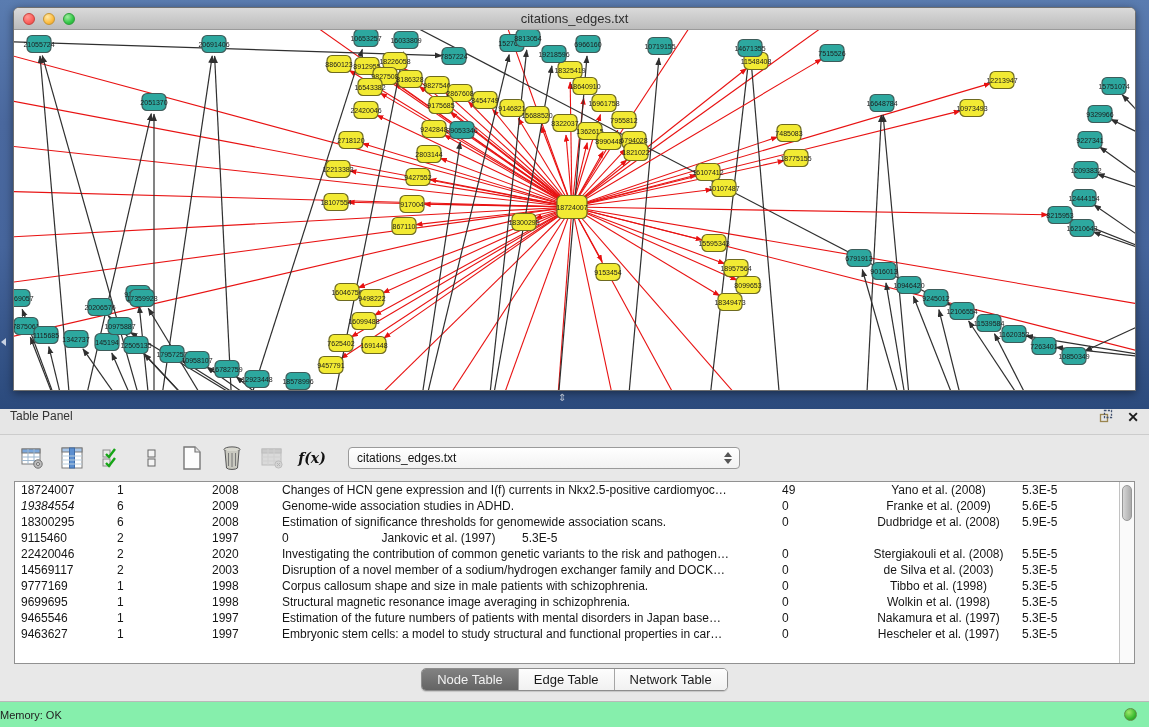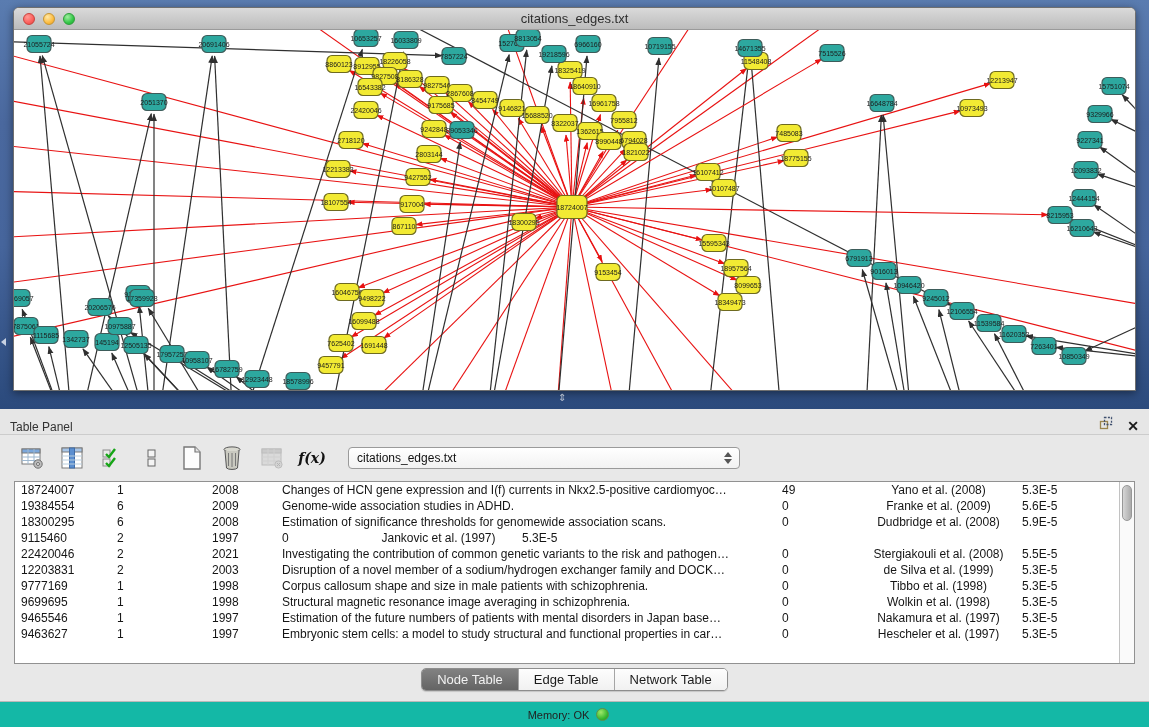--- a/index.html
+++ b/index.html
@@ -22,21 +22,21 @@
   .light.yellow { background:radial-gradient(circle at 35% 30%, #ffe9a8,#fdbc40 60%,#df9b27); border:1px solid #c69633; }
   .light.green { background:radial-gradient(circle at 35% 30%, #a1eea0,#34c748 60%,#22a32f); border:1px solid #2d9e39; }
   .net-canvas { position:absolute; left:0; top:22px; right:0; bottom:0; background:#fff; overflow:hidden; }
   .net-canvas svg { display:block; }
   .divider-handle { position:absolute; left:558px; top:393px; color:rgba(255,255,255,.65); font-size:10px; line-height:10px; }
   .left-collapse { position:absolute; left:1px; top:338px; width:0; height:0;
     border-top:4px solid transparent; border-bottom:4px solid transparent; border-right:5px solid #c8d2e2; }
 
   
   .panel-header { height:26px; flex:0 0 26px; background:#e6e6e6; border-bottom:1px solid #cccccc;
-    display:flex; align-items:flex-end; padding:0 10px; }
+    display:flex; align-items:flex-start; padding:0 10px; }
   .panel-title { font-size:12px; color:#333; }
   .panel-header .spacer { flex:1; }
   .float-btn { margin-right:14px; cursor:default; }
   .close-btn { font-size:14px; font-weight:bold; color:#1a1a1a; cursor:default; }
 
   .toolbar { height:46px; flex:0 0 46px; display:flex; align-items:center; padding:0 0 0 18px; gap:12px; }
   .tb-icon { width:28px; height:28px; display:flex; align-items:center; justify-content:center; }
   .fx { font-family:"DejaVu Serif", serif; font-style:italic; font-weight:bold; font-size:14px; color:#111; }
   .combo { width:392px; height:22px; margin-left:10px; background:linear-gradient(#ffffff,#f2f2f2);
     border:1px solid #9a9a9a; border-radius:4px; display:flex; align-items:center; }
@@ -61,22 +61,22 @@
     background:linear-gradient(90deg,#d6d6d6,#ababab); border:1px solid #979797; }
 
   .tabsrow { height:30px; flex:0 0 30px; display:flex; align-items:center; justify-content:center; }
   .seg { display:flex; border:1px solid #8e8e8e; border-radius:5px; overflow:hidden; background:#fcfcfc;
     box-shadow:0 1px 1px rgba(0,0,0,.15); }
   .seg-btn { font-size:13px; color:#1a1a1a; padding:3px 15px; background:linear-gradient(#fdfdfd,#f1f1f1);
     border-right:1px solid #a5a5a5; cursor:default; }
   .seg-btn:last-child { border-right:none; }
   .seg-btn.sel { background:linear-gradient(#828282,#646464); color:#f2f2f2; }
 
-  .statusbar { margin-top:auto; height:26px; flex:0 0 26px; background:#14b8a6; border-top:1px solid #b9b9b9;
-    display:flex; align-items:center; justify-content:center; gap:7px; padding-right:12px; }
+  .statusbar { margin-top:auto; height:26px; flex:0 0 26px; background:#86efac; border-top:1px solid #b9b9b9;
+    display:flex; align-items:center; justify-content:space-between; gap:7px; padding-right:12px; }
   .mem-label { font-size:11px; color:#222; }
   .mem-dot { width:13px; height:13px; border-radius:50%;
     background:radial-gradient(circle at 35% 30%, #9fe86a,#33b62c 65%,#279422); border:1px solid #5f8f46; }
 </style>
 </head>
 <body>
 
 <div class="desktop">
   <div class="mac-window">
     <div class="titlebar">
@@ -503,21 +503,21 @@
       <div class="tr">
         <div class="td" style="width: 96px;">18724007</div>
         <div class="td" style="width: 95px;">1</div>
         <div class="td" style="width: 70px;">2008</div>
         <div class="td" style="width: 500px;">Changes of HCN gene expression and I(f) currents in Nkx2.5-positive cardiomyoc…</div>
         <div class="td" style="width: 85px;">49</div>
         <div class="td center" style="width: 155px;">Yano et al. (2008)</div>
         <div class="td" style="width: 100px;">5.3E-5</div>
       </div>
       <div class="tr">
-        <div class="td" style="width: 96px;">19384554</div>
+        <div class="td" style="width: 96px; font-style: italic;">19384554</div>
         <div class="td" style="width: 95px;">6</div>
         <div class="td" style="width: 70px;">2009</div>
         <div class="td" style="width: 500px;">Genome-wide association studies in ADHD.</div>
         <div class="td" style="width: 85px;">0</div>
         <div class="td center" style="width: 155px;">Franke et al. (2009)</div>
         <div class="td" style="width: 100px;">5.6E-5</div>
       </div>
       <div class="tr">
         <div class="td" style="width: 96px;">18300295</div>
         <div class="td" style="width: 95px;">6</div>
@@ -531,33 +531,33 @@
         <div class="td" style="width: 96px;">9115460</div>
         <div class="td" style="width: 95px;">2</div>
         <div class="td" style="width: 70px;">1997</div>
         <div class="td" style="width: 85px;">0</div>
         <div class="td center" style="width: 155px;">Jankovic et al. (1997)</div>
         <div class="td" style="width: 100px;">5.3E-5</div>
       </div>
       <div class="tr">
         <div class="td" style="width: 96px;">22420046</div>
         <div class="td" style="width: 95px;">2</div>
-        <div class="td" style="width: 70px;">2021</div>
+        <div class="td" style="width: 70px;">2020</div>
         <div class="td" style="width: 500px;">Investigating the contribution of common genetic variants to the risk and pathogen…</div>
         <div class="td" style="width: 85px;">0</div>
         <div class="td center" style="width: 155px;">Stergiakouli et al. (2008)</div>
         <div class="td" style="width: 100px;">5.5E-5</div>
       </div>
       <div class="tr">
-        <div class="td" style="width: 96px;">12203831</div>
+        <div class="td" style="width: 96px;">14569117</div>
         <div class="td" style="width: 95px;">2</div>
         <div class="td" style="width: 70px;">2003</div>
         <div class="td" style="width: 500px;">Disruption of a novel member of a sodium/hydrogen exchanger family and DOCK…</div>
         <div class="td" style="width: 85px;">0</div>
-        <div class="td center" style="width: 155px;">de Silva et al. (1999)</div>
+        <div class="td center" style="width: 155px;">de Silva et al. (2003)</div>
         <div class="td" style="width: 100px;">5.3E-5</div>
       </div>
       <div class="tr">
         <div class="td" style="width: 96px;">9777169</div>
         <div class="td" style="width: 95px;">1</div>
         <div class="td" style="width: 70px;">1998</div>
         <div class="td" style="width: 500px;">Corpus callosum shape and size in male patients with schizophrenia.</div>
         <div class="td" style="width: 85px;">0</div>
         <div class="td center" style="width: 155px;">Tibbo et al. (1998)</div>
         <div class="td" style="width: 100px;">5.3E-5</div>

